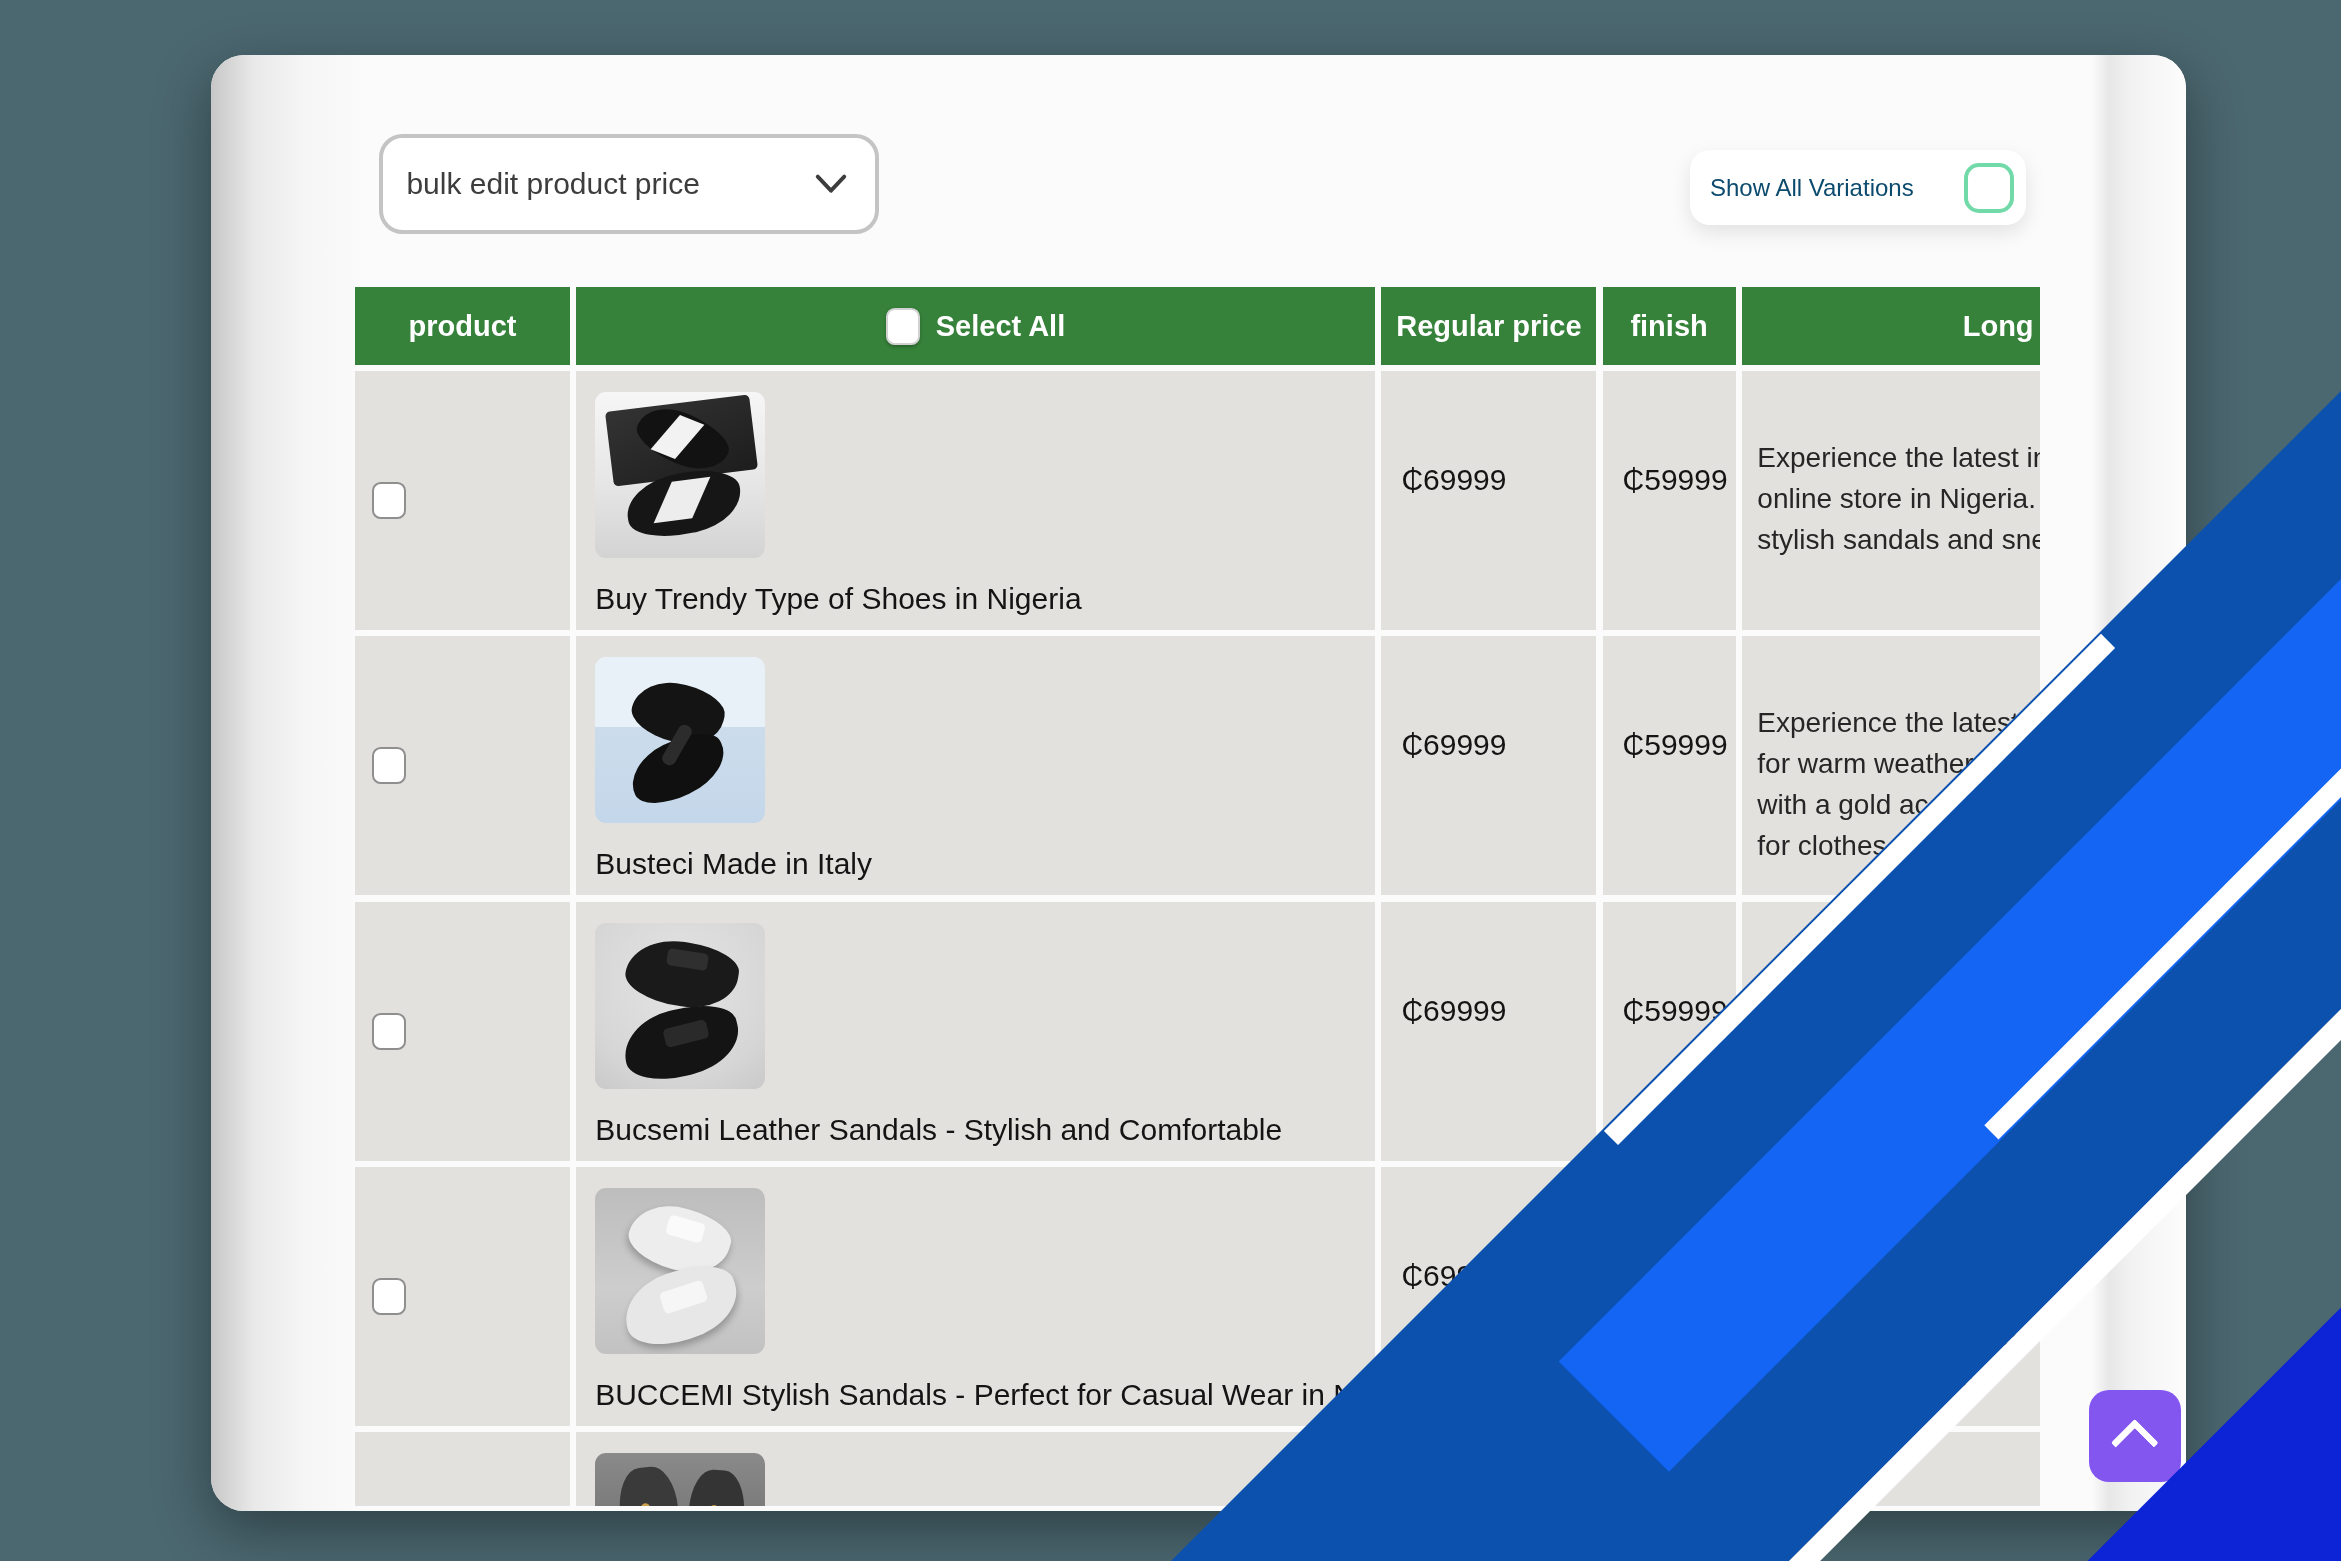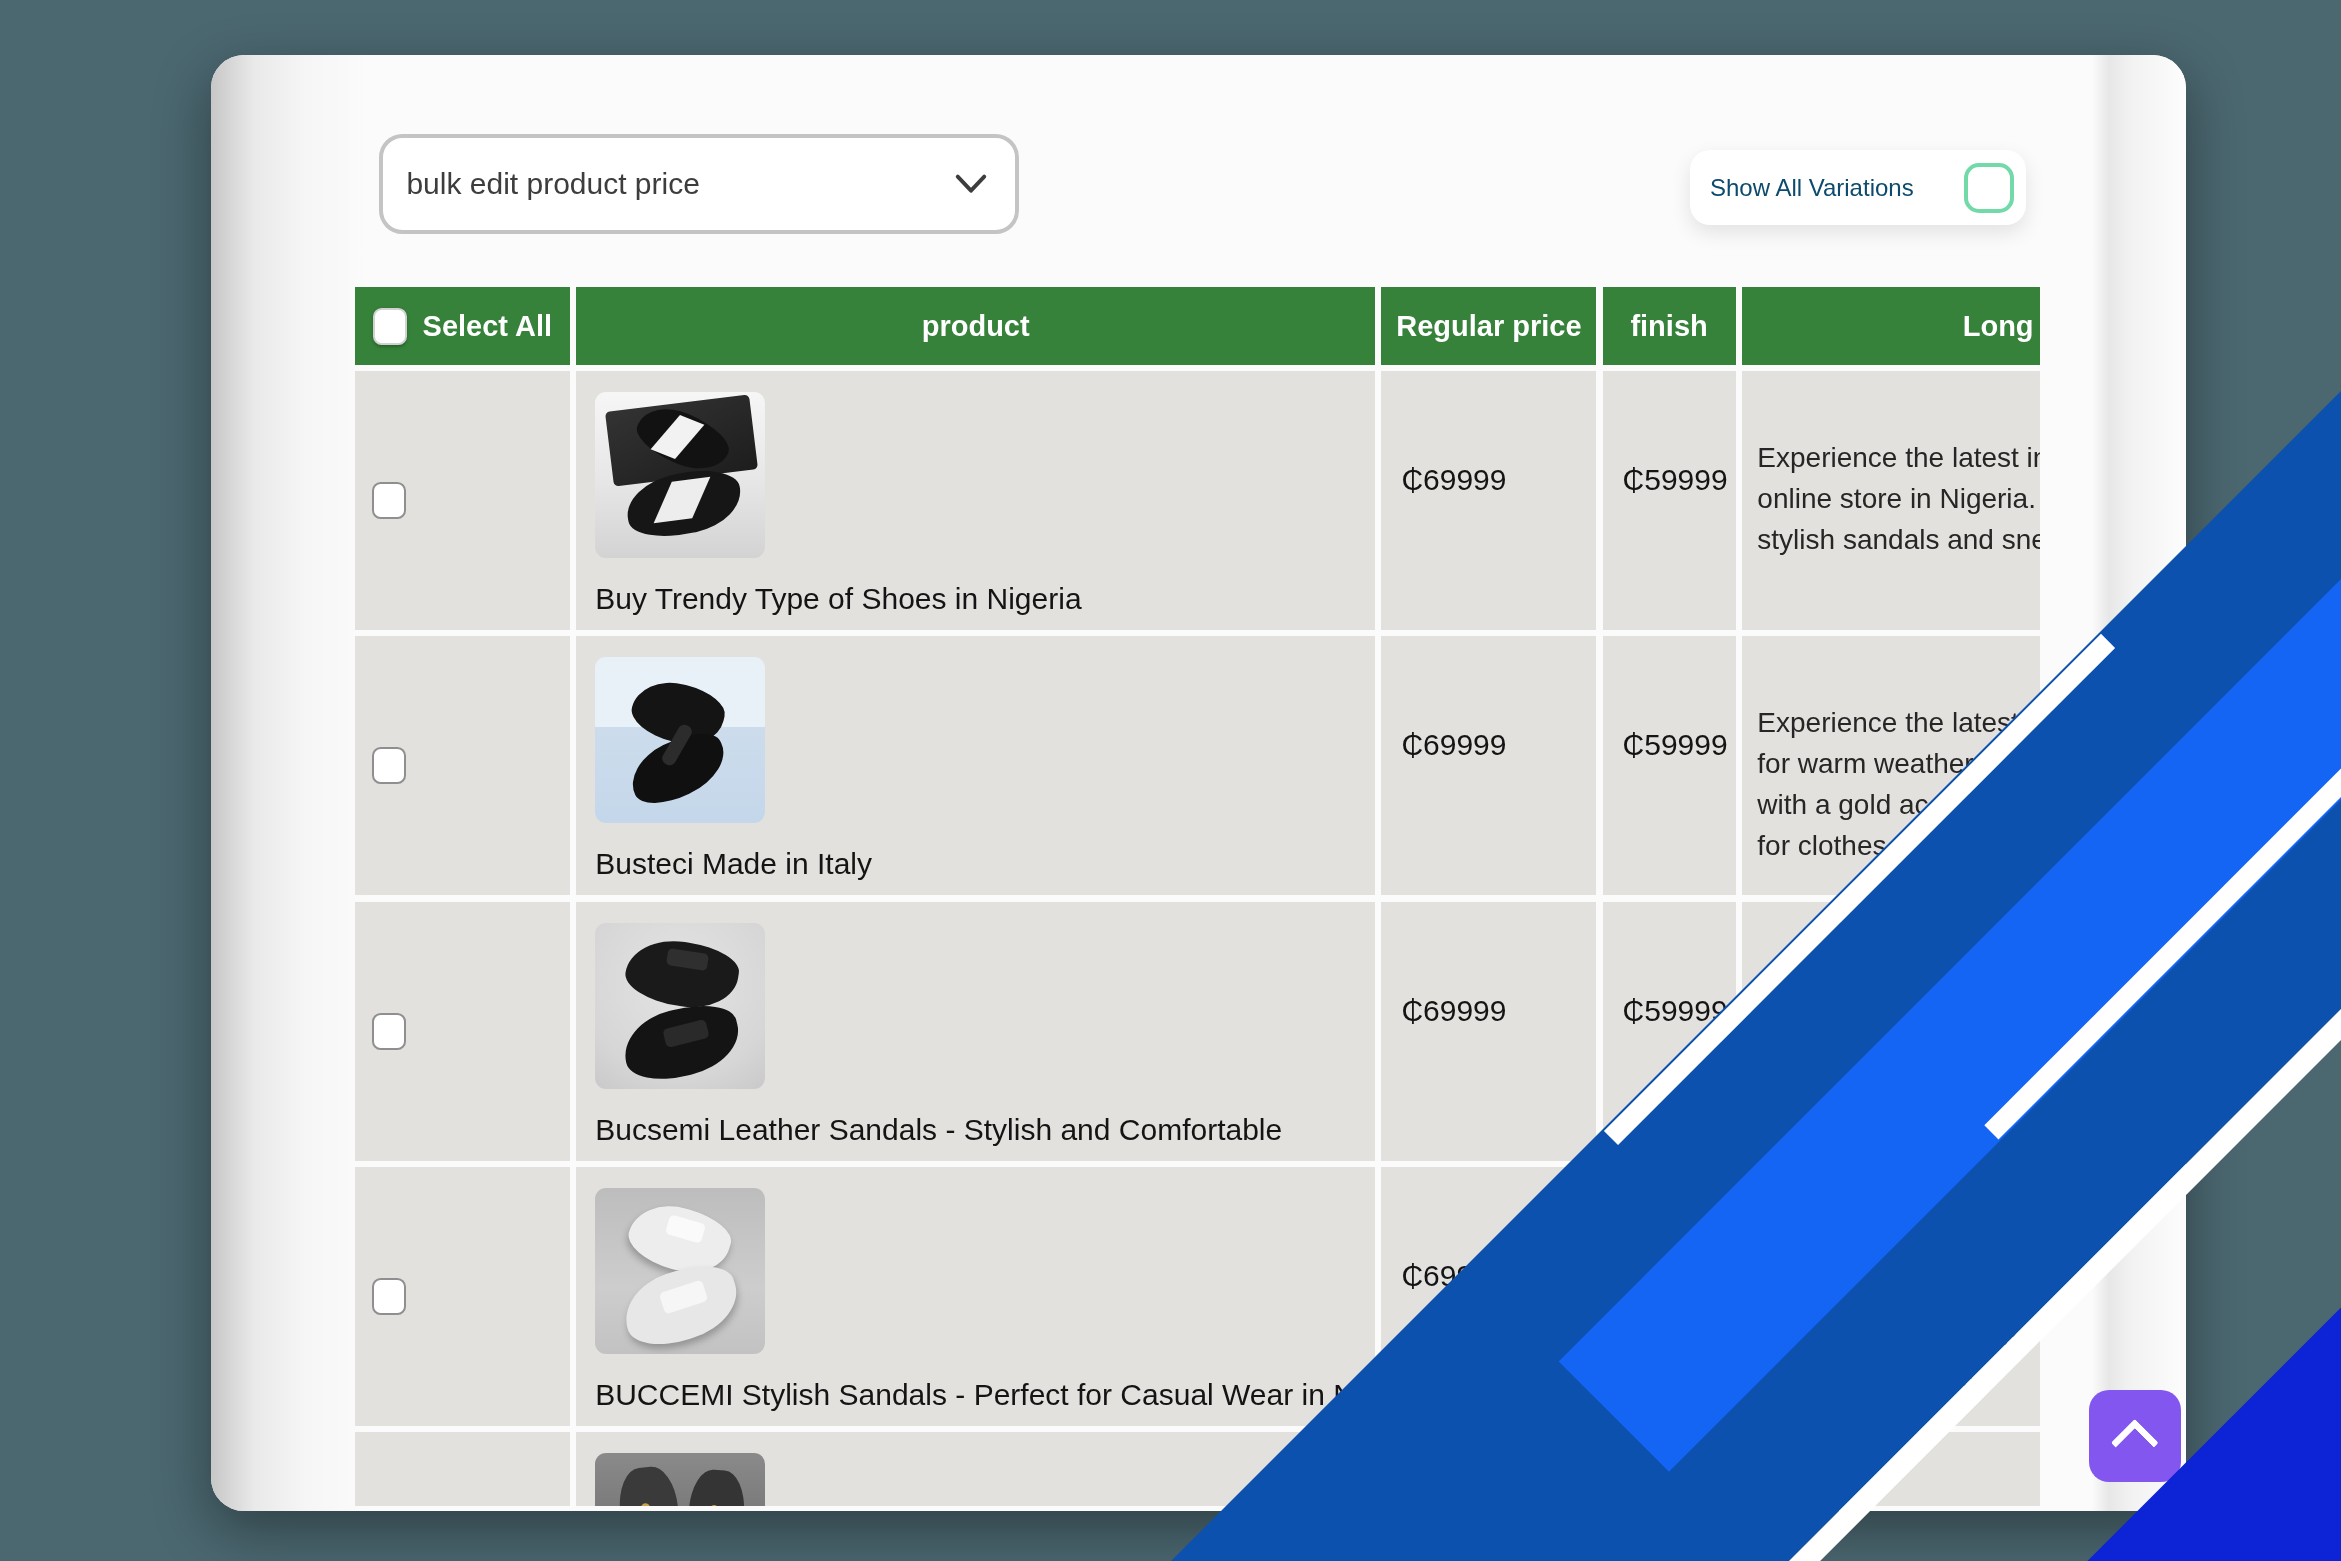--- a/index.html
+++ b/index.html
@@ -20,21 +20,21 @@
     border-radius:33px 0 0 33px;
     background:linear-gradient(to right,#c7c7c7 0px,#e9e9e9 43px,#f6f6f6 94px,rgba(255,255,255,0) 156px);
   }
   .card .edge-right{
     position:absolute;right:0;top:0;bottom:0;width:94px;
     border-radius:0 33px 33px 0;
     background:linear-gradient(to left,#fdfdfd 0px,#f2f2f2 55px,#e7e7e7 77px,rgba(255,255,255,0) 94px);
   }
   
   .bulk-select{
-    position:absolute;left:379px;top:134px;width:640px;height:100px;
+    position:absolute;left:379px;top:134px;width:500px;height:100px;
     background:#fff;border:4.7px solid #c4c4c4;border-radius:23.4px;
     display:flex;align-items:center;justify-content:space-between;
     padding:0 26.5px 0 23.4px;box-sizing:border-box;cursor:pointer;
   }
   .bulk-select .lbl{font-size:30px;color:#3d3d3d;}
   .variations-pill{
     position:absolute;left:1690px;top:150px;width:336px;height:75px;
     background:#fff;border-radius:20px;
     box-shadow:0 7.8px 20px rgba(0,0,0,.10);
     display:flex;align-items:center;justify-content:space-between;
@@ -144,25 +144,25 @@
 </div>
 
 <div class="variations-pill">
   <span class="lbl">Show All Variations</span>
   <div class="toggle-box"></div>
 </div>
 
 <div class="tablewrap">
   <div class="grid">
 
+    <div class="hc">product</div>
     <div class="hc sel">
       <div class="cb hcb"></div>
       <span>Select All</span>
     </div>
-    <div class="hc">product</div>
     <div class="hc">Regular price</div>
     <div class="hc">finish</div>
     <div class="hc longcol">Long</div>
 
     <div class="cell c-check">
       <div class="cb"></div>
     </div>
     <div class="cell c-prod">
       <div class="simg img-r1">
         <div class="sh box"></div>

